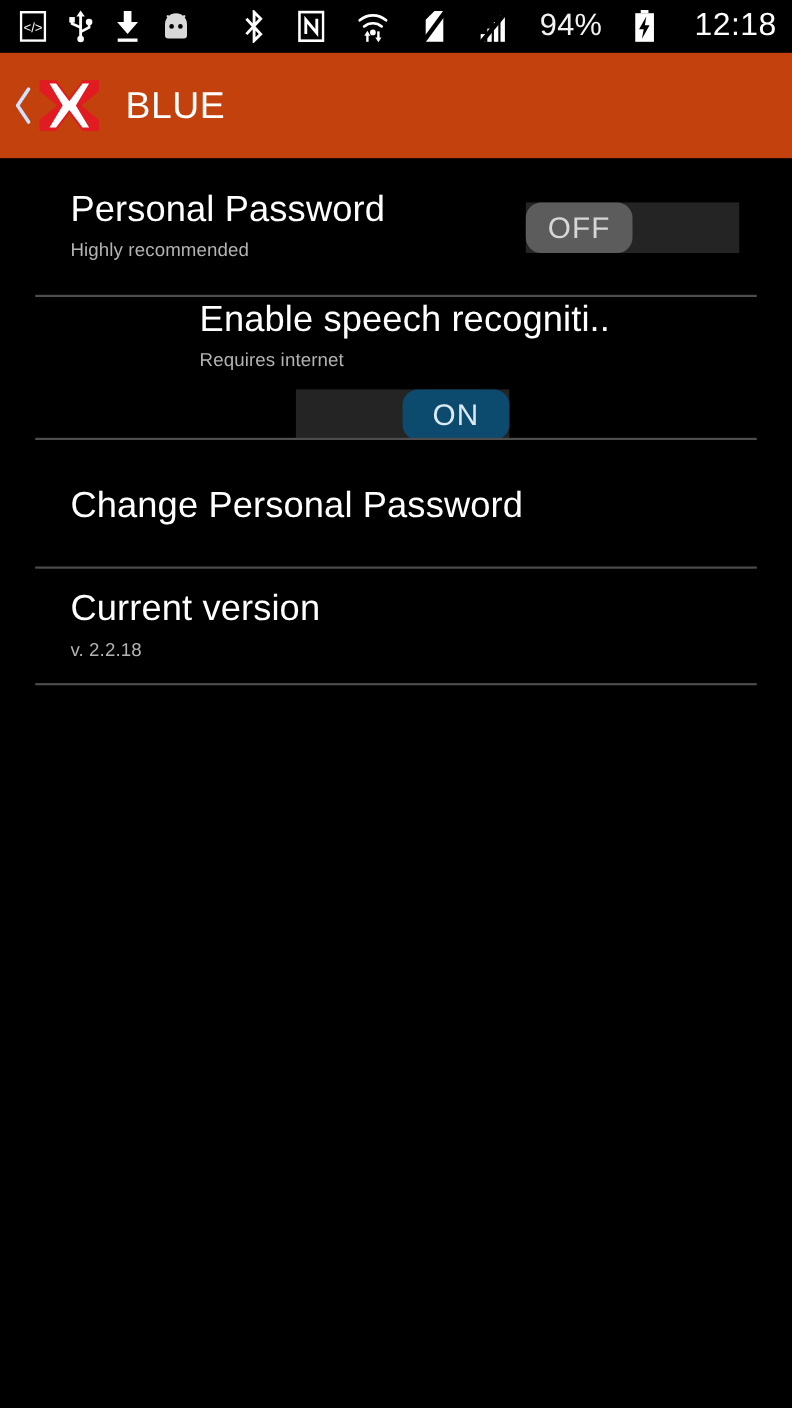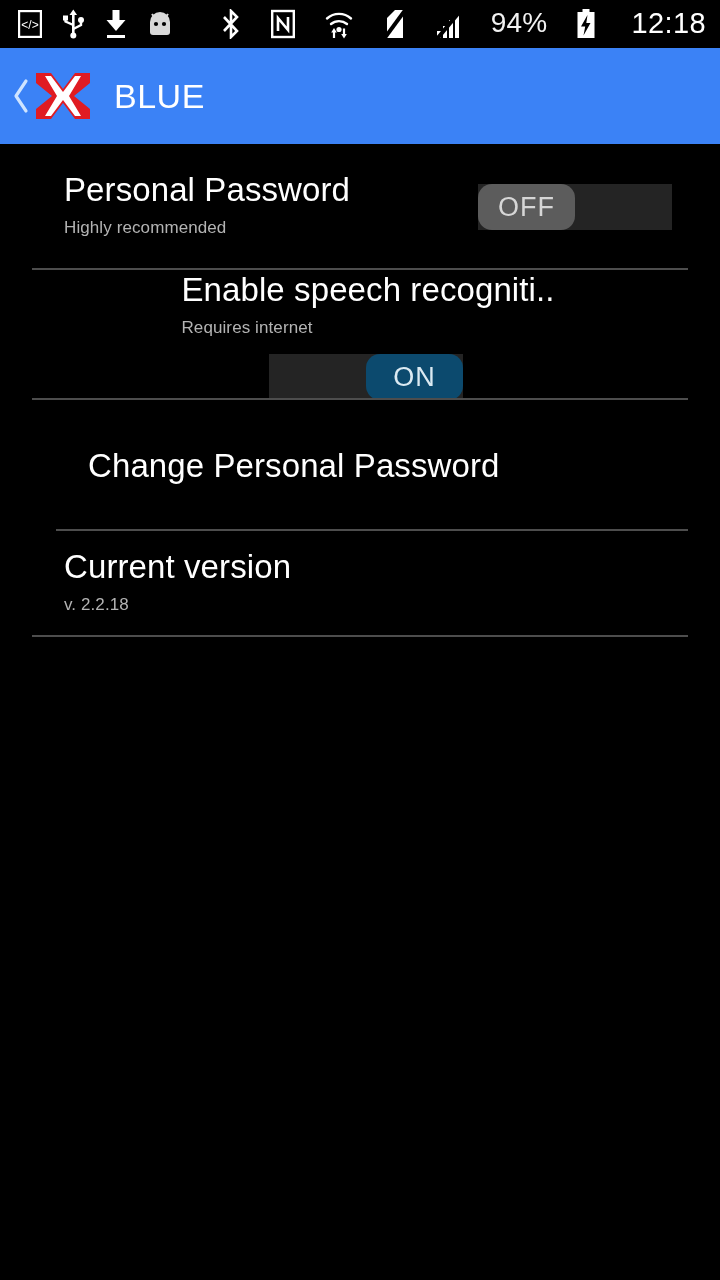--- a/index.html
+++ b/index.html
@@ -66,21 +66,21 @@
     white-space: nowrap;
     margin-left: 6px;
   }
 
   
   #app-bar {
     position: absolute;
     left: 0; top: 48px;
     width: 720px;
     height: 96px;
-    background: #3b82f6;
+    background: #c2410c;
     display: flex;
     align-items: center;
     box-sizing: border-box;
     padding-left: 8px;
   }
   #back-chevron {
     width: 26px;
     height: 96px;
     display: flex;
     align-items: center;
@@ -148,21 +148,21 @@
     left: 32px;
     right: 32px;
     bottom: 0;
     height: 2px;
     background: #4d4d4d;
   }
 
   
   .row-1 { height: 126px; }
   .row-2 { height: 130px; flex-direction: column; }
-  .row-3 { height: 131px; margin-left: 24px; }
+  .row-3 { height: 117px; }
   .row-4 { height: 106px; }
 
   
   .switch {
     flex: 0 0 auto;
     width: 194px;
     height: 46px;
     background: #242424;
     position: relative;
     cursor: pointer;

